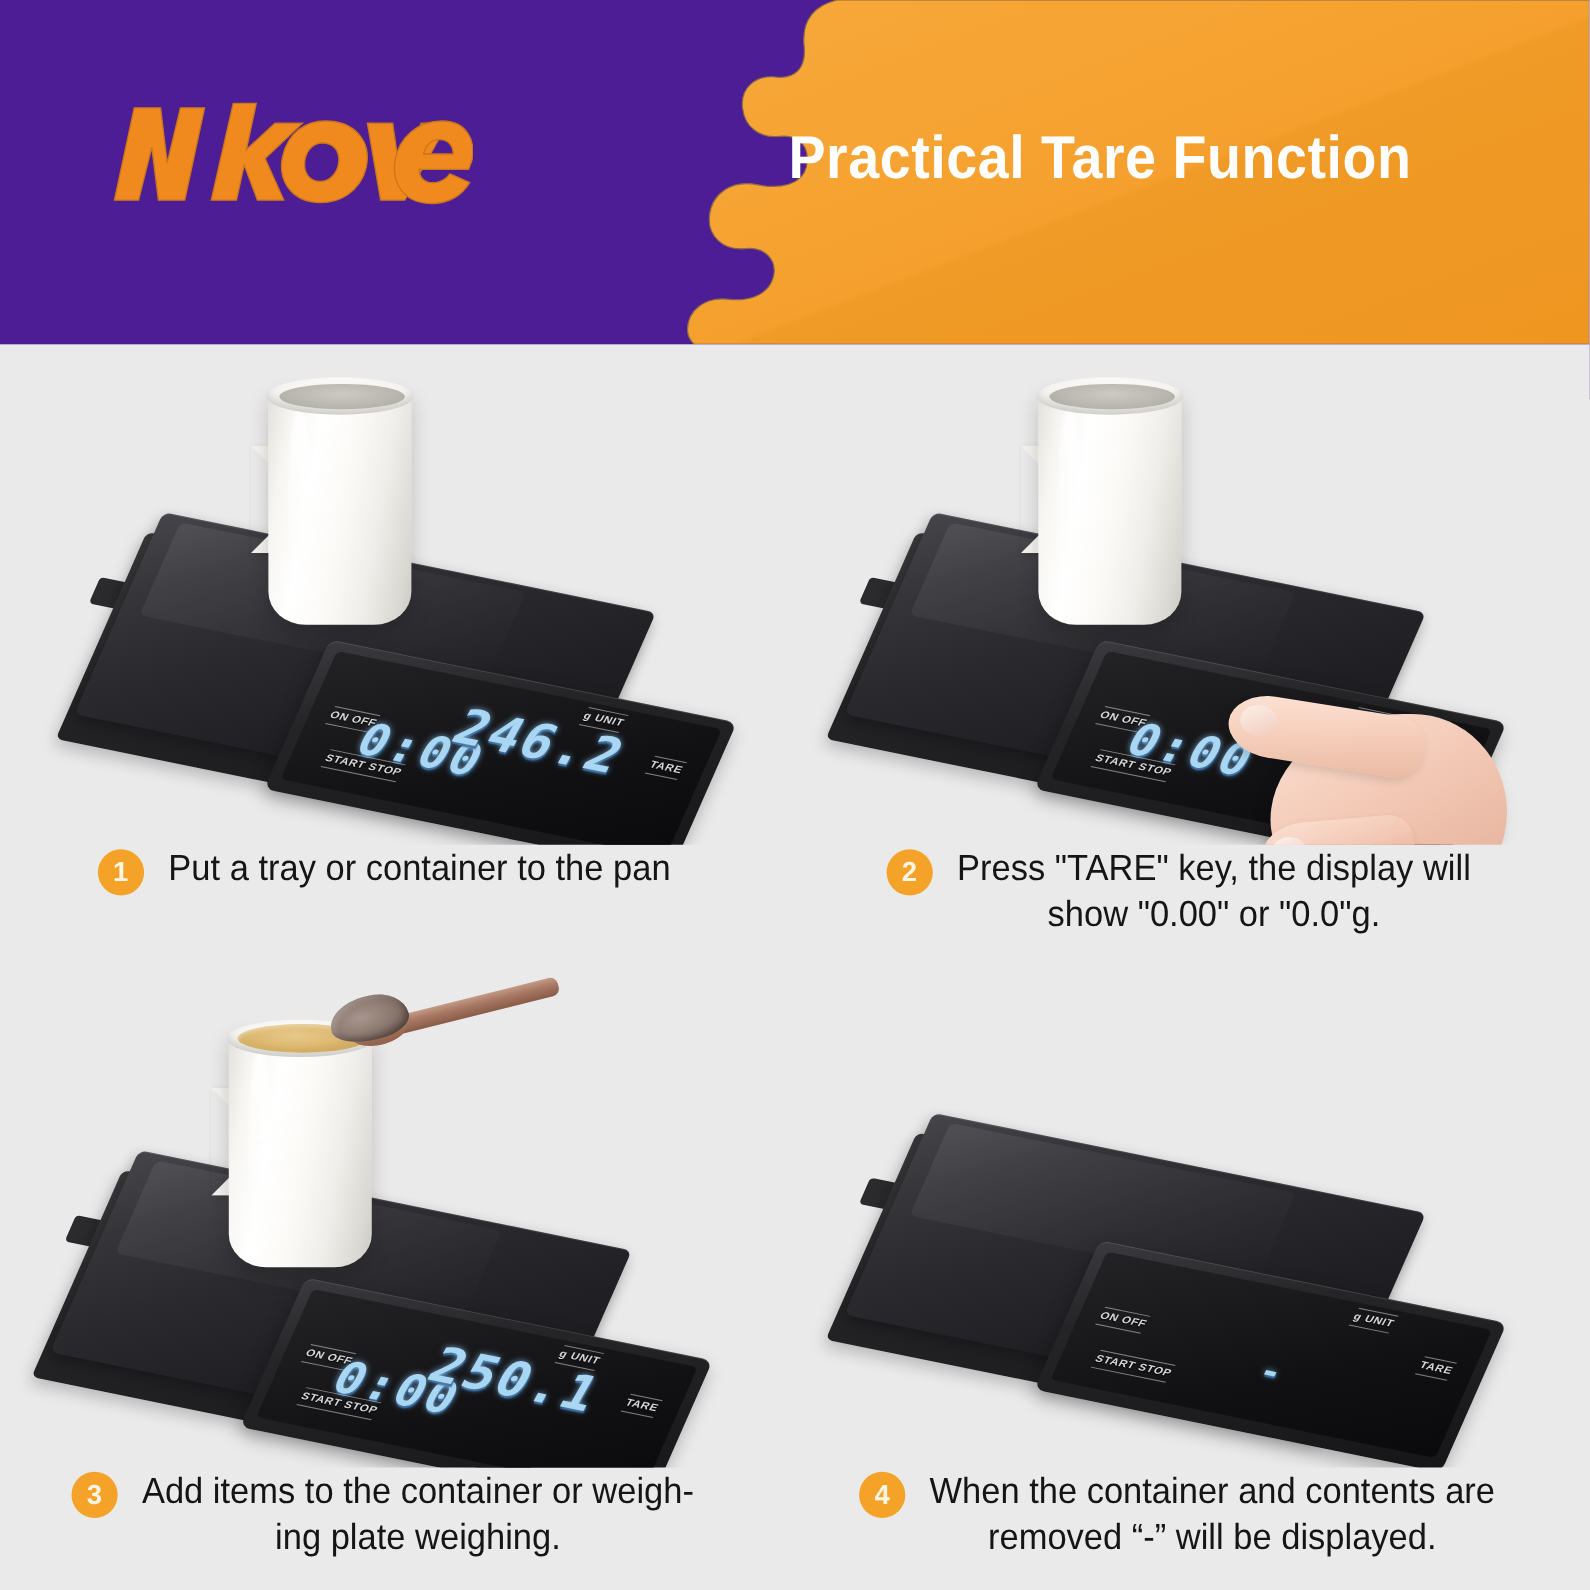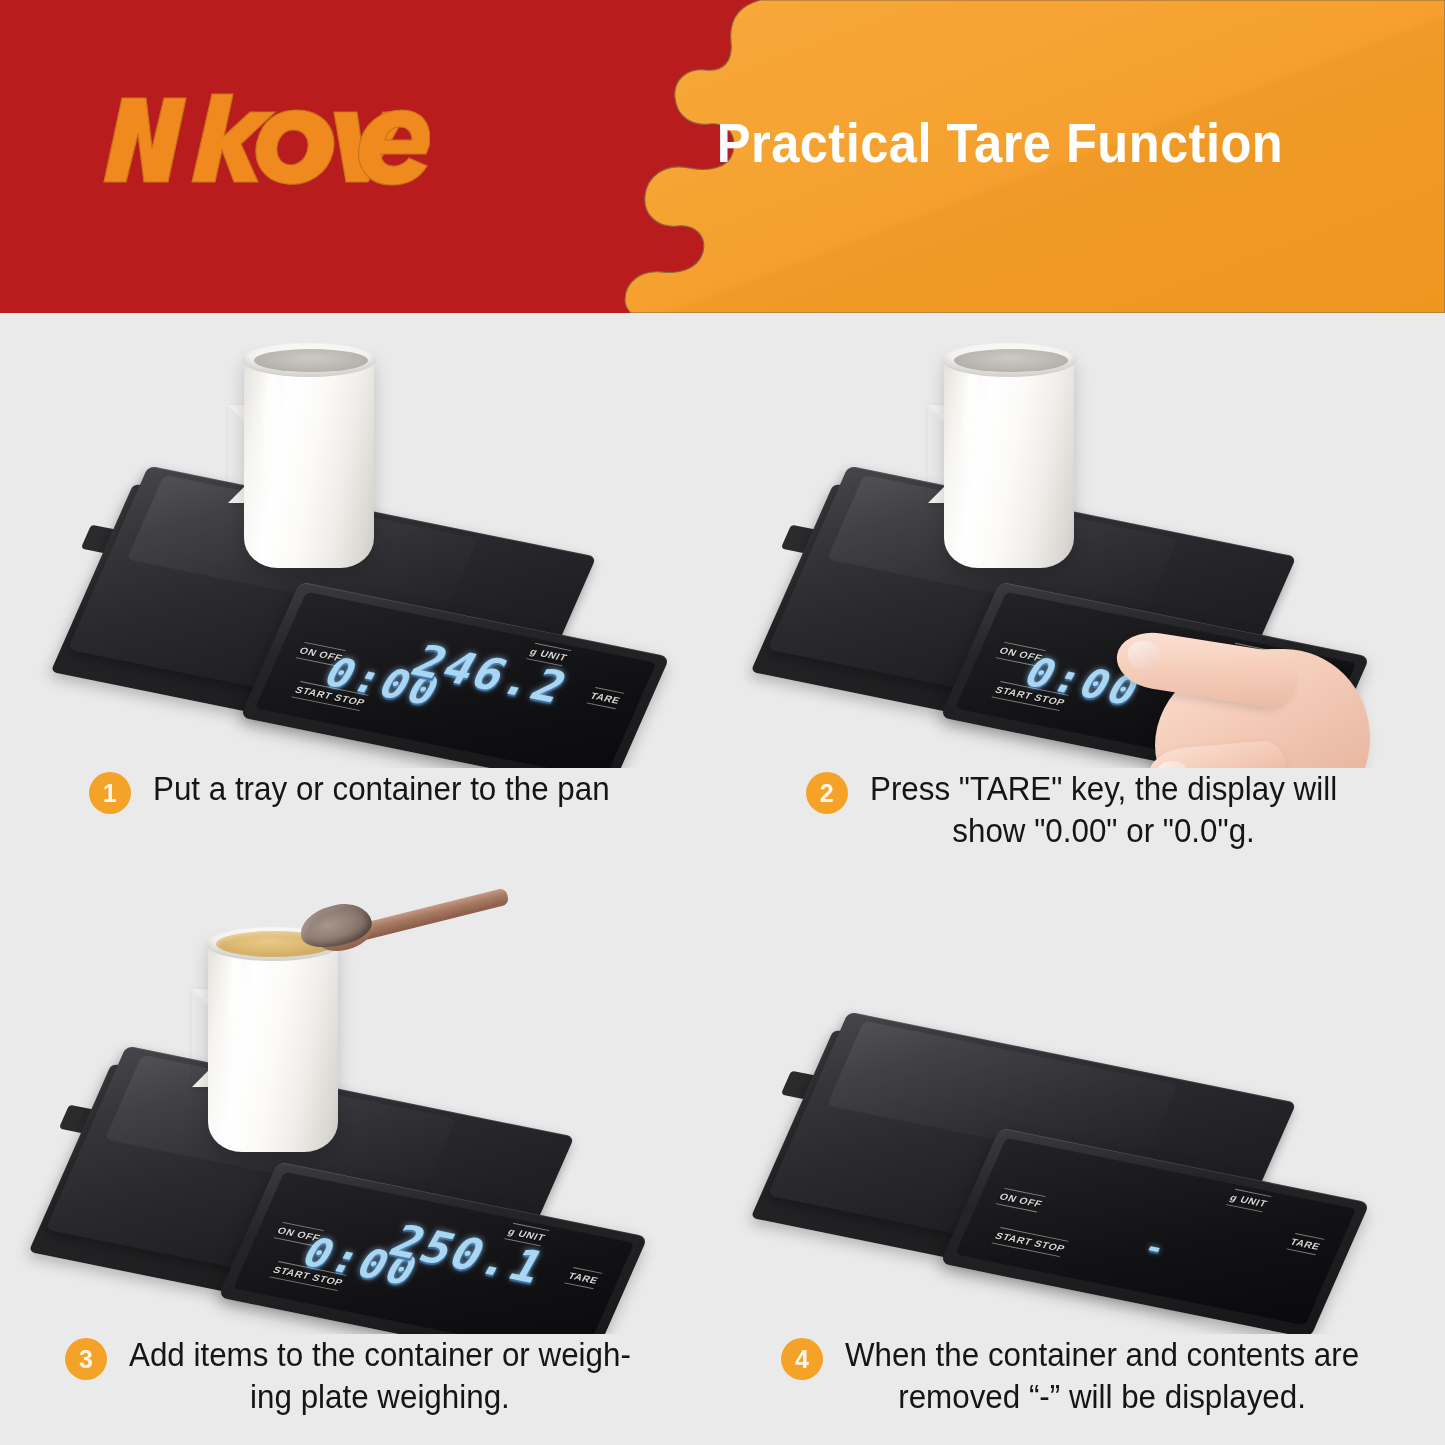--- a/index.html
+++ b/index.html
@@ -7,21 +7,21 @@
   body {
     font-family:"Liberation Sans", sans-serif;
     background:#eaeaea;
     overflow:hidden;
     position:relative;
   }
 
   
   .header {
     position:absolute; left:0; top:0; width:1445px; height:363px;
-    background:#b91c1c; overflow:hidden;
+    background:#4c1d95; overflow:hidden;
   }
   .header-orange {
     position:absolute; right:0; top:0; width:980px; height:313px;
     overflow:hidden;
   }
   .header-orange svg { display:block; }
   .logo {
     position:absolute; left:100px; top:92px;
     width:330px; height:96px;
   }

